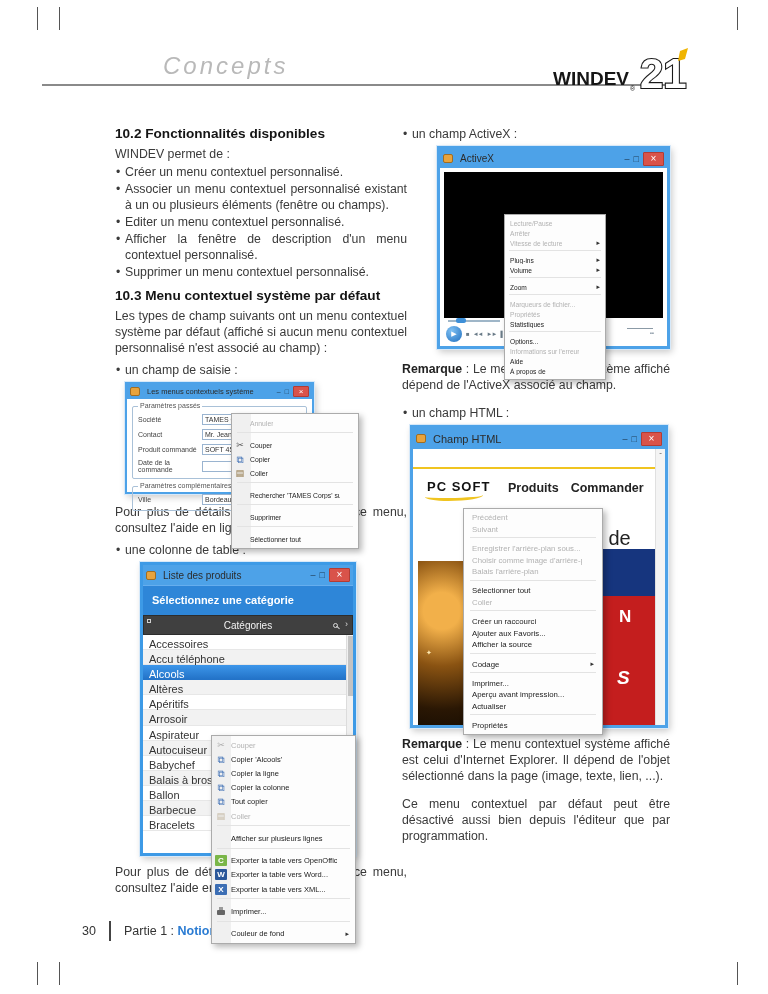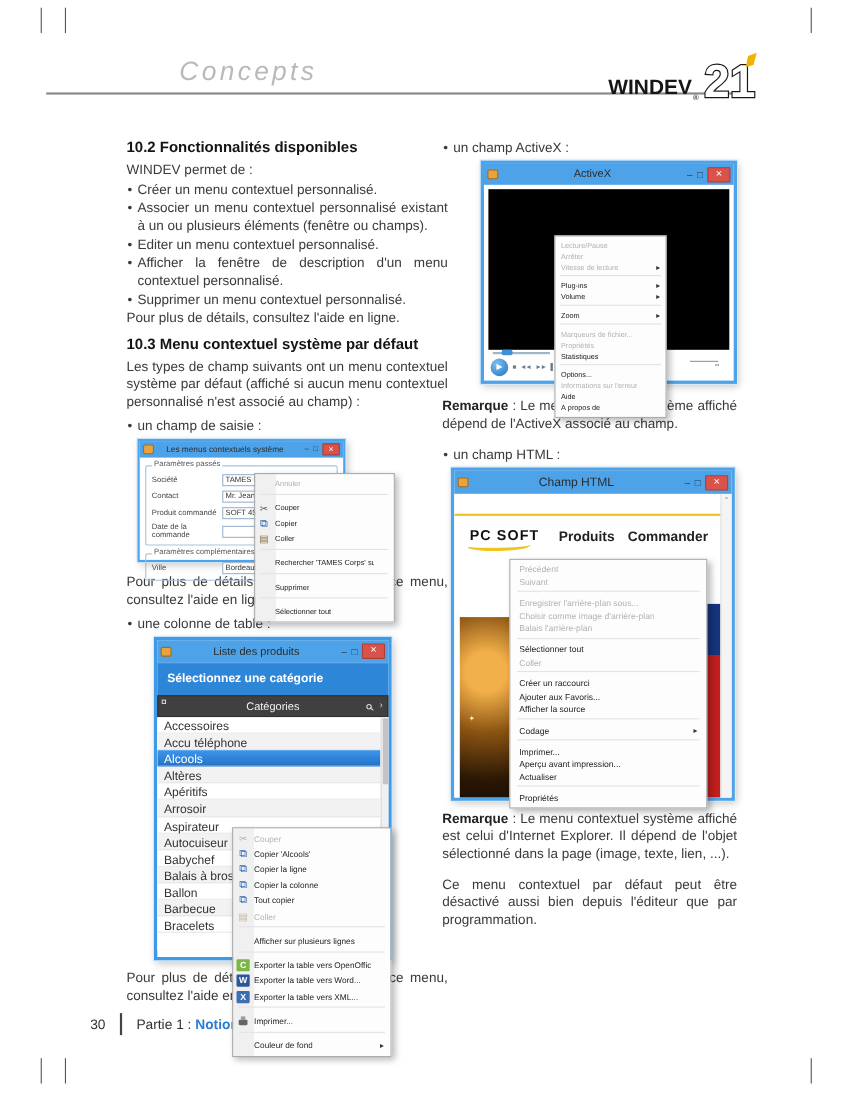--- a/index.html
+++ b/index.html
@@ -33,21 +33,21 @@
   
   .foot-num{position:absolute;left:82px;top:924px;font-size:12.5px;color:#333}
   .foot-bar{position:absolute;left:109px;top:921px;width:2px;height:20px;background:#444}
   .foot-part{position:absolute;left:124px;top:924px;font-size:12.5px;color:#333}
   .foot-part .lnk{color:#2b7cd3;font-weight:bold}
 
   
   .win{position:relative;background:#fff;border:3px solid #4da2e8;box-shadow:0 0 0 1px #d7e9f9,2px 3px 7px rgba(0,0,0,.22)}
   .tbar{background:#4da2e8;display:flex;align-items:center;padding:0 3px;position:relative}
   .appico{width:10px;height:9px;background:#e8a33d;border:1px solid #a06d22;border-radius:2px;flex:0 0 10px}
-  .ttl{position:absolute;left:20px;right:50px;text-align:center;color:#2c2c2c;white-space:nowrap;overflow:hidden}
+  .ttl{position:absolute;left:20px;right:50px;text-align:left;color:#2c2c2c;white-space:nowrap;overflow:hidden}
   .chrome{margin-left:auto;display:flex;align-items:center;gap:4px;z-index:1}
   .wbtn{font-size:9px;color:#1e3a52;line-height:10px}
   .wclose{background:#d9534a;border:1px solid #b23c35;color:#fff;width:21px;height:14px;font-size:10px;line-height:12px;text-align:center;border-radius:1px}
 
   
   .menu{position:absolute;background:#fdfdfd;border:1px solid #ababab;box-shadow:3px 3px 6px rgba(0,0,0,.28);padding:2px 0;z-index:6}
   .menu.gutter{background:linear-gradient(to right,#f0f0f0 0,#f0f0f0 19px,#fdfdfd 19px)}
   .mi{display:flex;align-items:center;color:#222;white-space:nowrap;padding:1px 8px 1px 3px}
   .mi-icon{width:12px;height:11px;flex:0 0 12px;margin-right:4px;position:relative;text-align:center;font-size:9px;line-height:11px}
   .mi-label{overflow:hidden}
@@ -133,21 +133,21 @@
   .hw-nav .nv{font-size:12.5px;color:#222;font-weight:bold}
   .hw-head{position:absolute;left:62px;top:78px;font-size:20px;color:#222;white-space:nowrap}
   .hw-imgL{position:absolute;left:5px;top:112px;width:53px;height:178px;background:radial-gradient(circle at 45% 28%,#f2b04a 0 14%,#8a5312 42%,#2a1704 75%,#120a02 100%)}
   .hw-imgL::after{content:"✦";color:#ffe9b0;font-size:7px;position:absolute;left:8px;top:88px}
   .hw-imgR{position:absolute;right:10px;top:100px;width:52px;height:180px;background:linear-gradient(180deg,#16357e 0 26%,#c41e1e 26% 100%)}
   .hw-imgR .pl{position:absolute;color:#fff;font-weight:bold}
   .hw-imgR .pl1{left:16px;top:58px;font-size:17px}
   .hw-imgR .pl2{left:14px;top:118px;font-size:19px;font-style:italic}
   .hw-scroll{position:absolute;right:0;top:0;bottom:0;width:10px;background:#f4f4f4;border-left:1px solid #e0e0e0}
   .hw-up{font-size:8px;color:#555;display:block;text-align:center;margin-top:2px}
-  .menu-html{left:50px;top:80px;width:180px;font-size:7.8px;padding:3px 0}
+  .menu-html{left:50px;top:80px;width:140px;font-size:7.8px;padding:3px 0}
   .menu-html .mi{padding:1.3px 8px}
   .menu-html .mi.separator{margin:2px 6px}
   .mb12{margin-bottom:12px}.mb8{margin-bottom:8px}.mb10{margin-bottom:10px}
 </style>
 </head>
 <body>
 
 <div class="page">
 
   <div class="cm" style="left:37px;top:7px;height:23px"></div>
@@ -174,21 +174,20 @@
     <h3>10.2 Fonctionnalités disponibles</h3>
     <div class="p">WINDEV permet de :</div>
     <div class="bullets">
 
     <div class="b">Créer un menu contextuel personnalisé.</div>
         <div class="b">Associer un menu contextuel personnalisé existant à un ou plusieurs éléments (fenêtre ou champs).</div>
         <div class="b">Editer un menu contextuel personnalisé.</div>
         <div class="b">Afficher la fenêtre de description d'un menu contextuel personnalisé.</div>
         <div class="b">Supprimer un menu contextuel personnalisé.</div>
       </div>
-    <div class="p">Pour plus de détails, consultez l'aide en ligne.</div>
 
     <h3 class="mt8">10.3 Menu contextuel système par défaut</h3>
     <div class="p">Les types de champ suivants ont un menu contextuel système par défaut (affiché si aucun menu contextuel personnalisé n'est associé au champ) :</div>
     <div class="bline">un champ de saisie :</div>
 
     <div class="win win-edit mb10">
       <div class="tbar">
         <span class="appico"></span>
         <span class="ttl">Les menus contextuels système</span>
         <span class="chrome">

